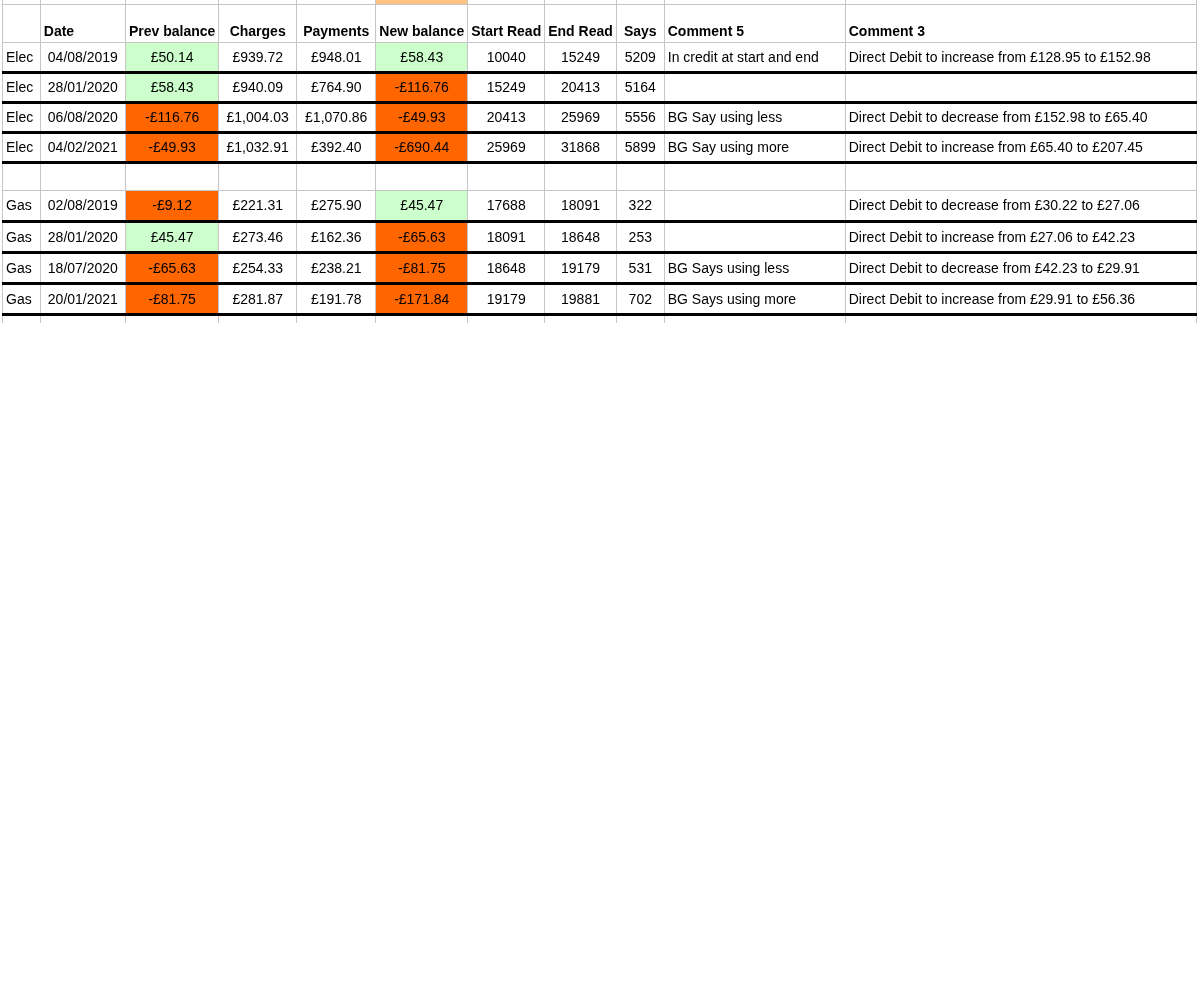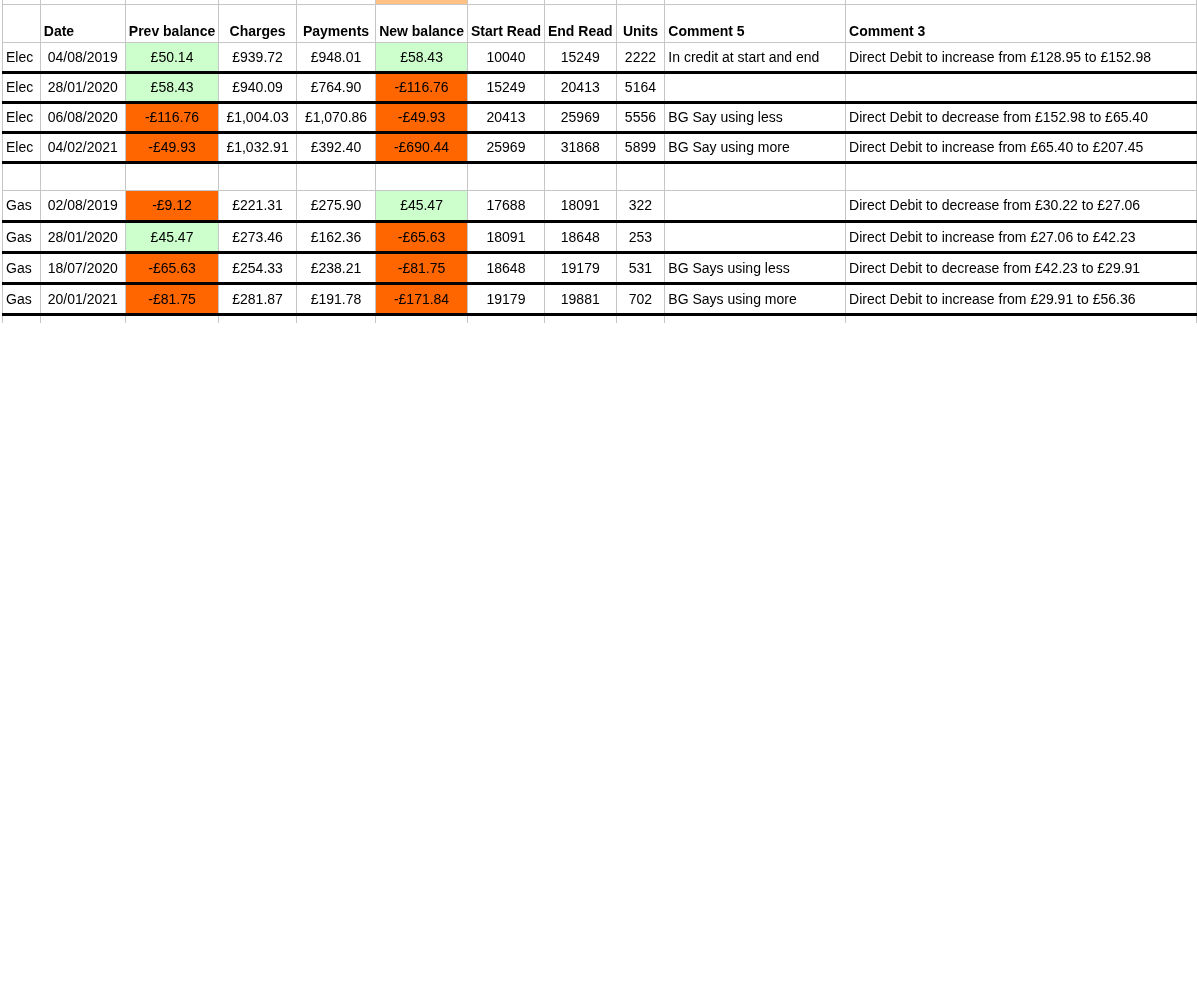--- a/index.html
+++ b/index.html
@@ -96,34 +96,34 @@
         <td class="ac pre">Prev
 balance</td>
         <td class="ac">Charges</td>
         <td class="ac">Payments</td>
         <td class="ac pre">New
 balance</td>
         <td class="ac pre">Start
 Read</td>
         <td class="ac pre">End
 Read</td>
-        <td class="ac">Units</td>
+        <td class="ac">Says</td>
         <td class="al">Comment 5</td>
         <td class="al">Comment 3</td>
       </tr>
       <tr class="data">
           <td class="al">Elec</td>
           <td class="ac">04/08/2019</td>
           <td class="ac bg-green">£50.14</td>
           <td class="ac">£939.72</td>
           <td class="ac">£948.01</td>
           <td class="ac bg-green">£58.43</td>
           <td class="ac">10040</td>
           <td class="ac">15249</td>
-          <td class="ac">2222</td>
+          <td class="ac">5209</td>
           <td class="al cmt">In credit at start and end</td>
           <td class="al cmt">Direct Debit to increase from £128.95 to £152.98</td>
         </tr>
         <tr class="data">
           <td class="al">Elec</td>
           <td class="ac">28/01/2020</td>
           <td class="ac bg-green">£58.43</td>
           <td class="ac">£940.09</td>
           <td class="ac">£764.90</td>
           <td class="ac bg-orange">-£116.76</td>

